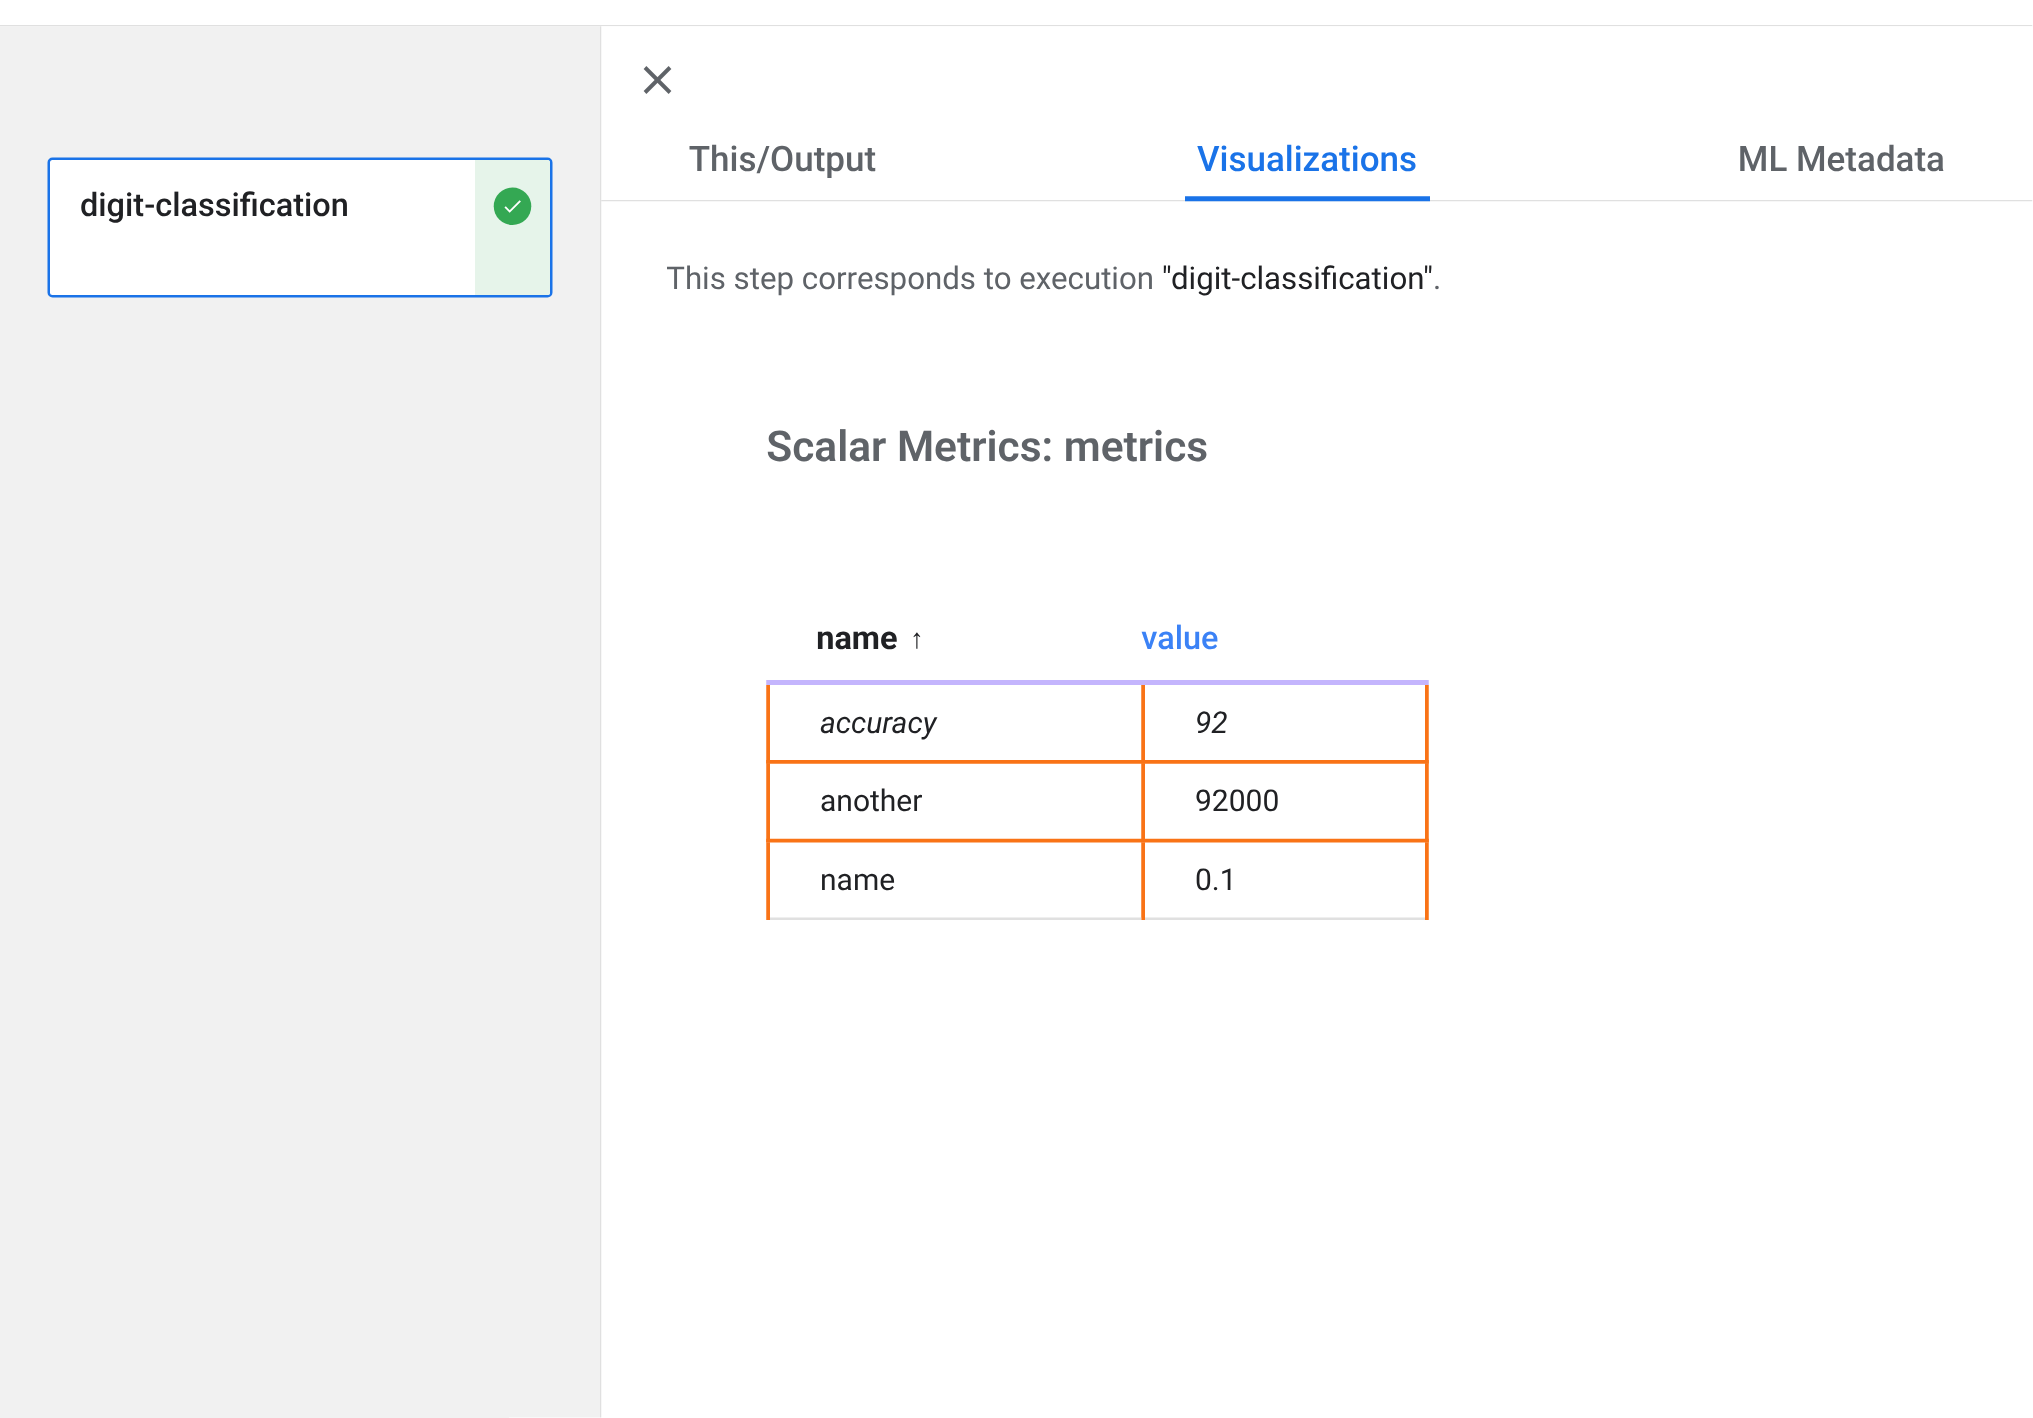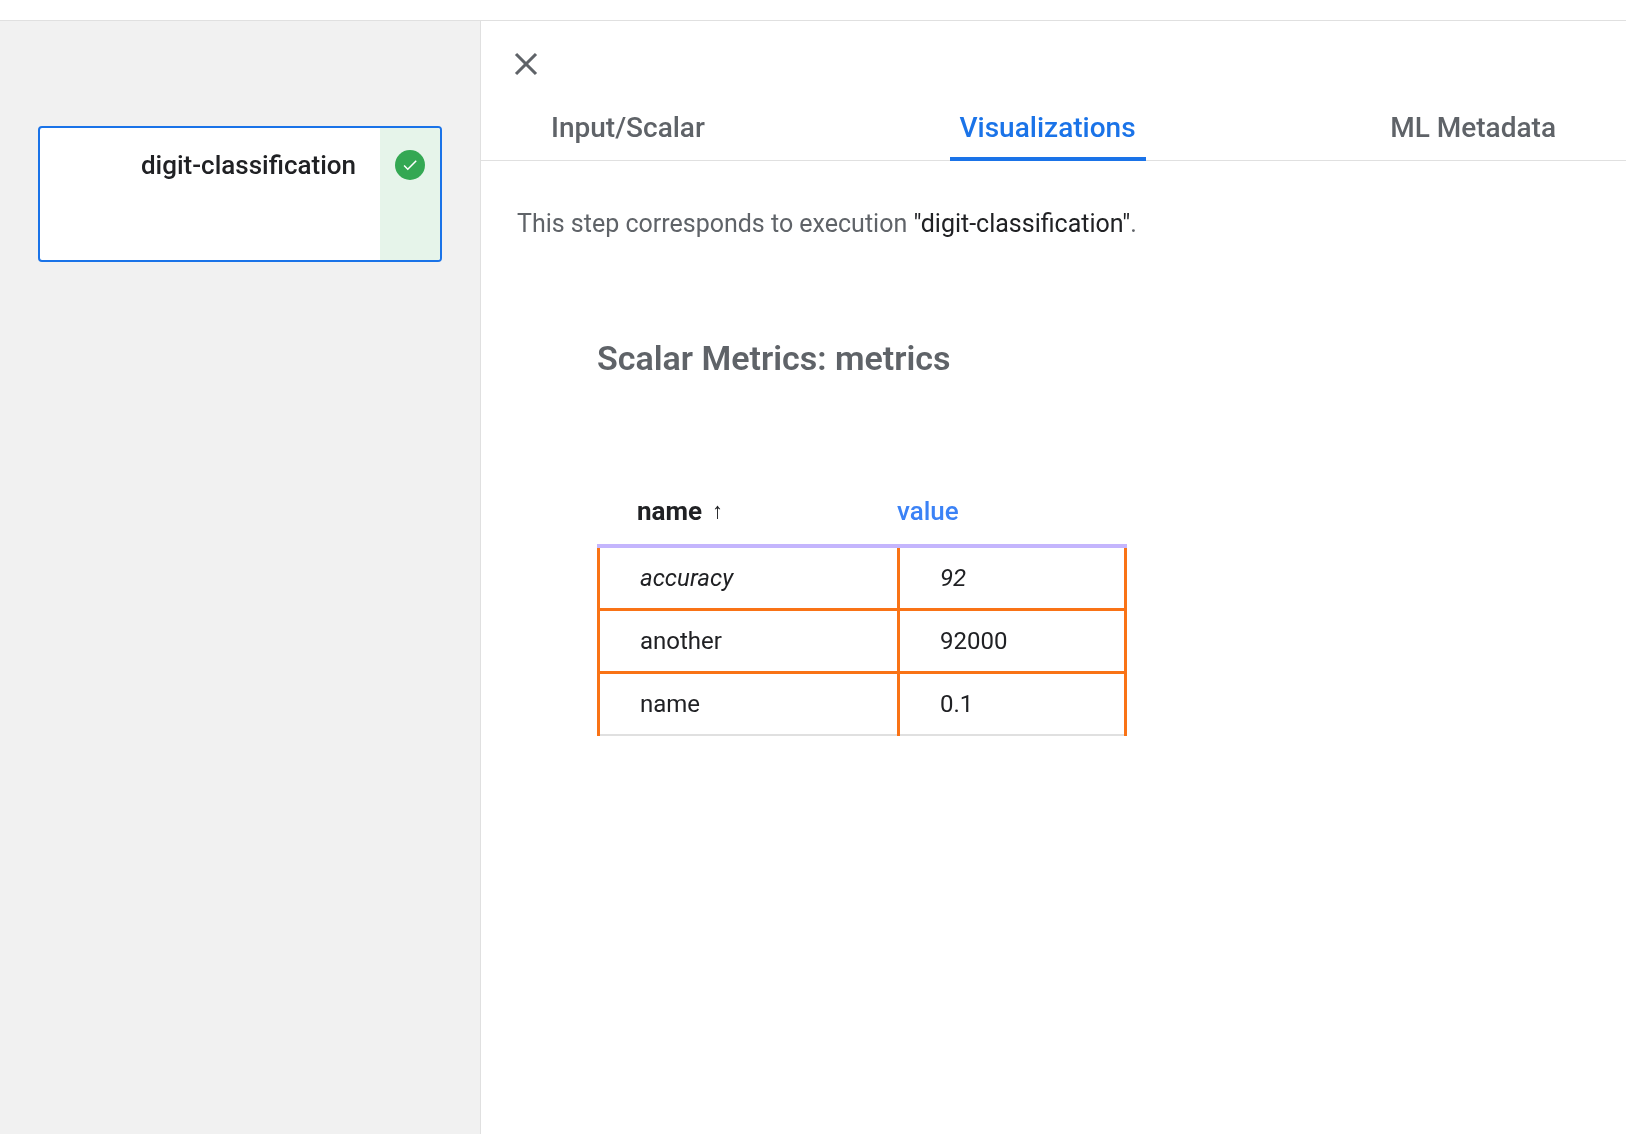--- a/index.html
+++ b/index.html
@@ -25,23 +25,22 @@
       width: 480px;
       background: #f1f1f1;
       padding: 105px 38px;
     }
     .node-card {
       background: #fff;
       border: 2px solid #1a73e8;
       border-radius: 4px;
       display: flex;
       align-items: stretch;
-      height: 136px;
+      height: 112px;
       overflow: hidden;
-      text-align: right;
     }
     .node-card-label {
       flex: 1;
       padding: 22px 24px;
       font-size: 26px;
       font-weight: 500;
       color: #202124;
     }
     .node-card-status {
       width: 60px;
@@ -106,21 +105,21 @@
     .tab.active::after {
       content: "";
       position: absolute;
       left: 0;
       right: 0;
       bottom: -1px;
       height: 4px;
       background: #1a73e8;
     }
     .content {
-      padding: 48px 36px;
+      padding: 48px 52px;
     }
     .execution-text {
       font-size: 25px;
       color: #5f6368;
       margin-bottom: 100px;
     }
     .execution-text .exec-name {
       color: #202124;
     }
     .section-title {
@@ -199,21 +198,21 @@
 
   <div class="right-panel">
     <div class="close-btn">
       <svg viewBox="0 0 24 24">
         <line x1="4" y1="4" x2="20" y2="20"></line>
         <line x1="20" y1="4" x2="4" y2="20"></line>
       </svg>
     </div>
 
     <div class="tabs">
-      <div class="tab">Input/Scalar</div>
+      <div class="tab">This/Output</div>
       <div class="tab active">Visualizations</div>
       <div class="tab">ML Metadata</div>
     </div>
 
     <div class="content">
       <div class="execution-text">
         <span>This step corresponds to execution </span><span class="exec-name">"digit-classification"</span><span>.</span>
       </div>
 
       <div class="section-title">Scalar Metrics: metrics</div>

